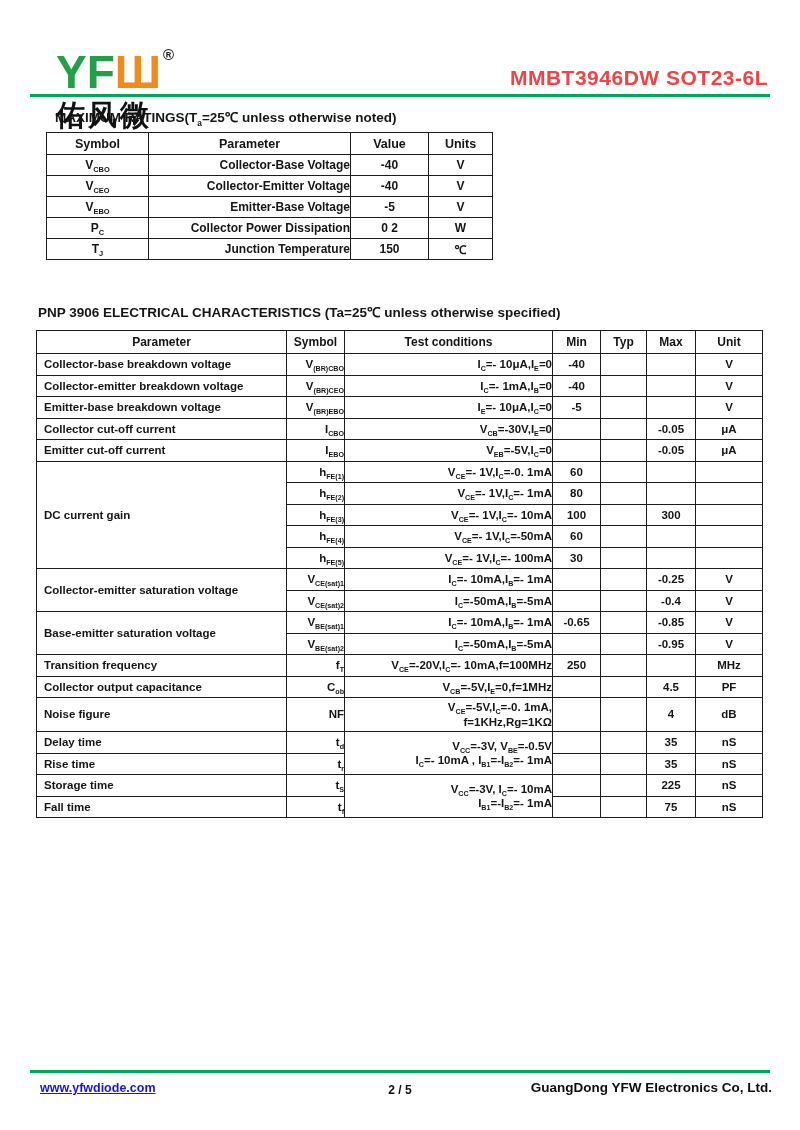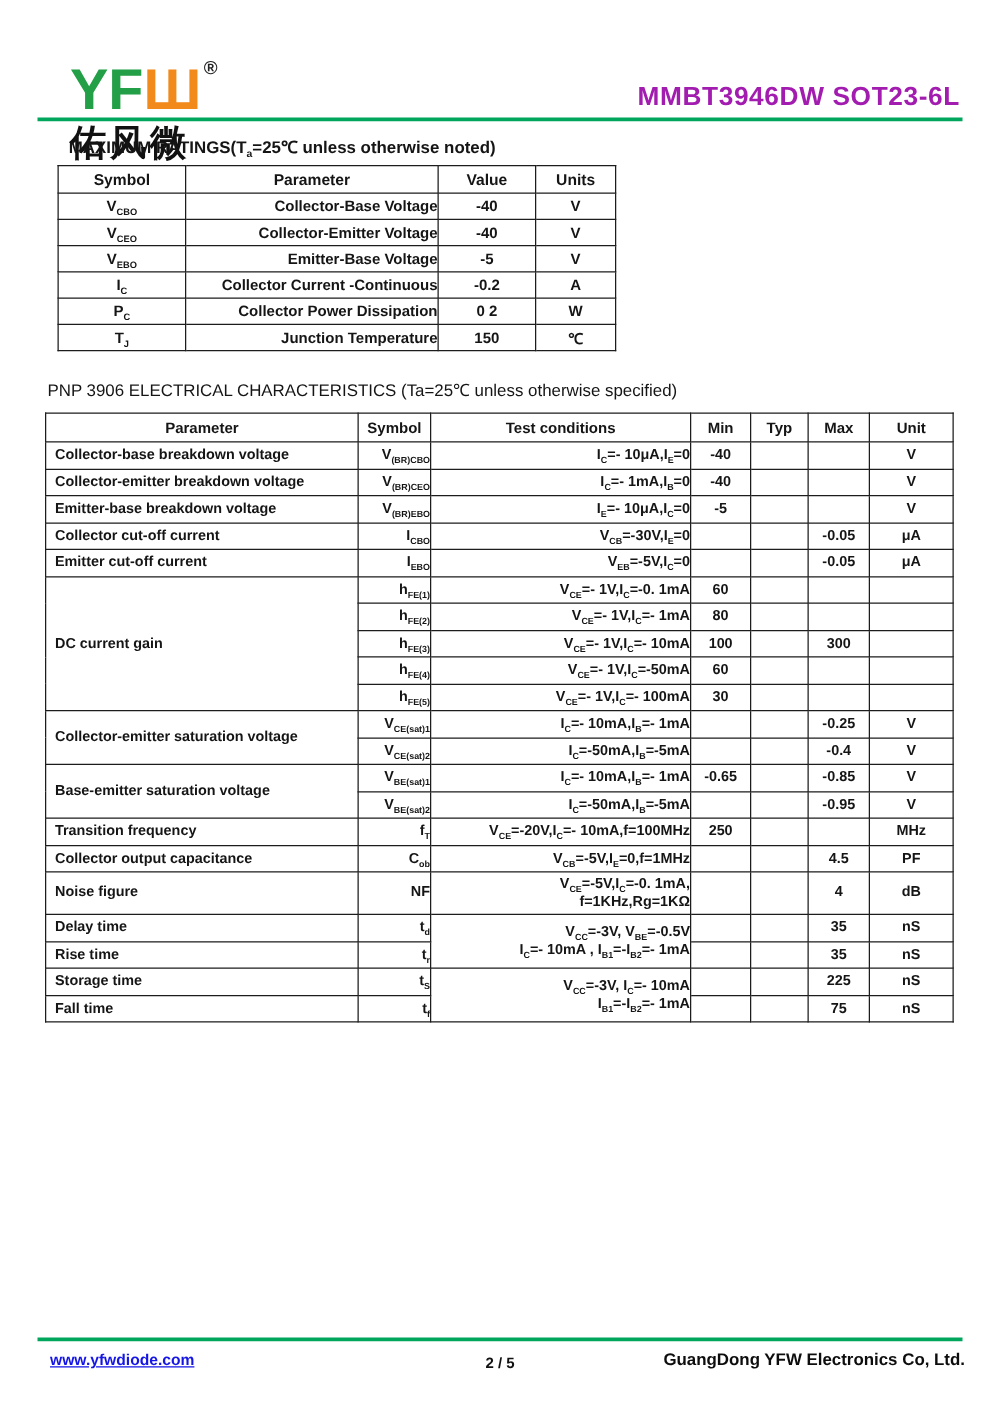--- a/index.html
+++ b/index.html
@@ -15,29 +15,29 @@
 
   
   .logo-block { position:absolute; left:56px; top:10px;margin-top:37px; }
   .logo-row { font-weight:bold; font-size:46px; line-height:1; letter-spacing:0px; }
   .logo-green { color:#23a047; }
   .logo-orange { color:#f2891b; }
   .logo-reg { font-size:15px; font-weight:bold; color:#222; vertical-align:28px; margin-left:2px; }
   .logo-cn { font-size:29px; font-weight:bold; color:#111; letter-spacing:3px; margin-top:1px; }
   .part-no {
     position:absolute; right:32px; top:66px;
-    font-size:21px; font-weight:bold; color:#a21caf; letter-spacing:0.5px;
+    font-size:21px; font-weight:bold; color:#ef4444; letter-spacing:0.5px;
   }
   .rule { position:absolute; left:30px; width:740px; height:3px; background:#00a65c; }
   .rule-top { top:94px; }
   .rule-bottom { top:1070px; }
 
   
   .s1-title { position:absolute; left:55px; top:108px; font-size:13.5px; font-weight:bold; }
-  .s2-title { position:absolute; left:38px; top:303px; font-size:13.5px; font-weight:normal; }
+  .s2-title { position:absolute; left:38px; top:303px; font-size:13.5px; font-weight:bold; }
 
   
   table { border-collapse:collapse; table-layout:fixed; }
   th, td { border:1.5px solid #1c1c1c; overflow:hidden; }
   th { text-align:center; font-weight:bold;margin-top:40px; }
   sub { font-size:62%; line-height:0; }
 
   
   .t1 { position:absolute; left:46px; top:132px; width:446px; font-size:12px; font-weight:bold; }
   .t1 th { height:22px; font-size:12.5px; }
@@ -113,26 +113,20 @@
           <td class="c-sym">V<sub>CEO</sub></td>
           <td class="c-param">Collector-Emitter Voltage</td>
           <td class="c-val">-40</td>
           <td class="c-unit">V</td>
         </tr>
         <tr>
           <td class="c-sym">V<sub>EBO</sub></td>
           <td class="c-param">Emitter-Base Voltage</td>
           <td class="c-val">-5</td>
           <td class="c-unit">V</td>
-        </tr>
-        <tr>
-          <td class="c-sym">I<sub>C</sub></td>
-          <td class="c-param">Collector Current -Continuous</td>
-          <td class="c-val">-0.2</td>
-          <td class="c-unit">A</td>
         </tr>
         <tr>
           <td class="c-sym">P<sub>C</sub></td>
           <td class="c-param">Collector Power Dissipation</td>
           <td class="c-val">0 2</td>
           <td class="c-unit">W</td>
         </tr>
         <tr>
           <td class="c-sym">T<sub>J</sub></td>
           <td class="c-param">Junction Temperature</td>

